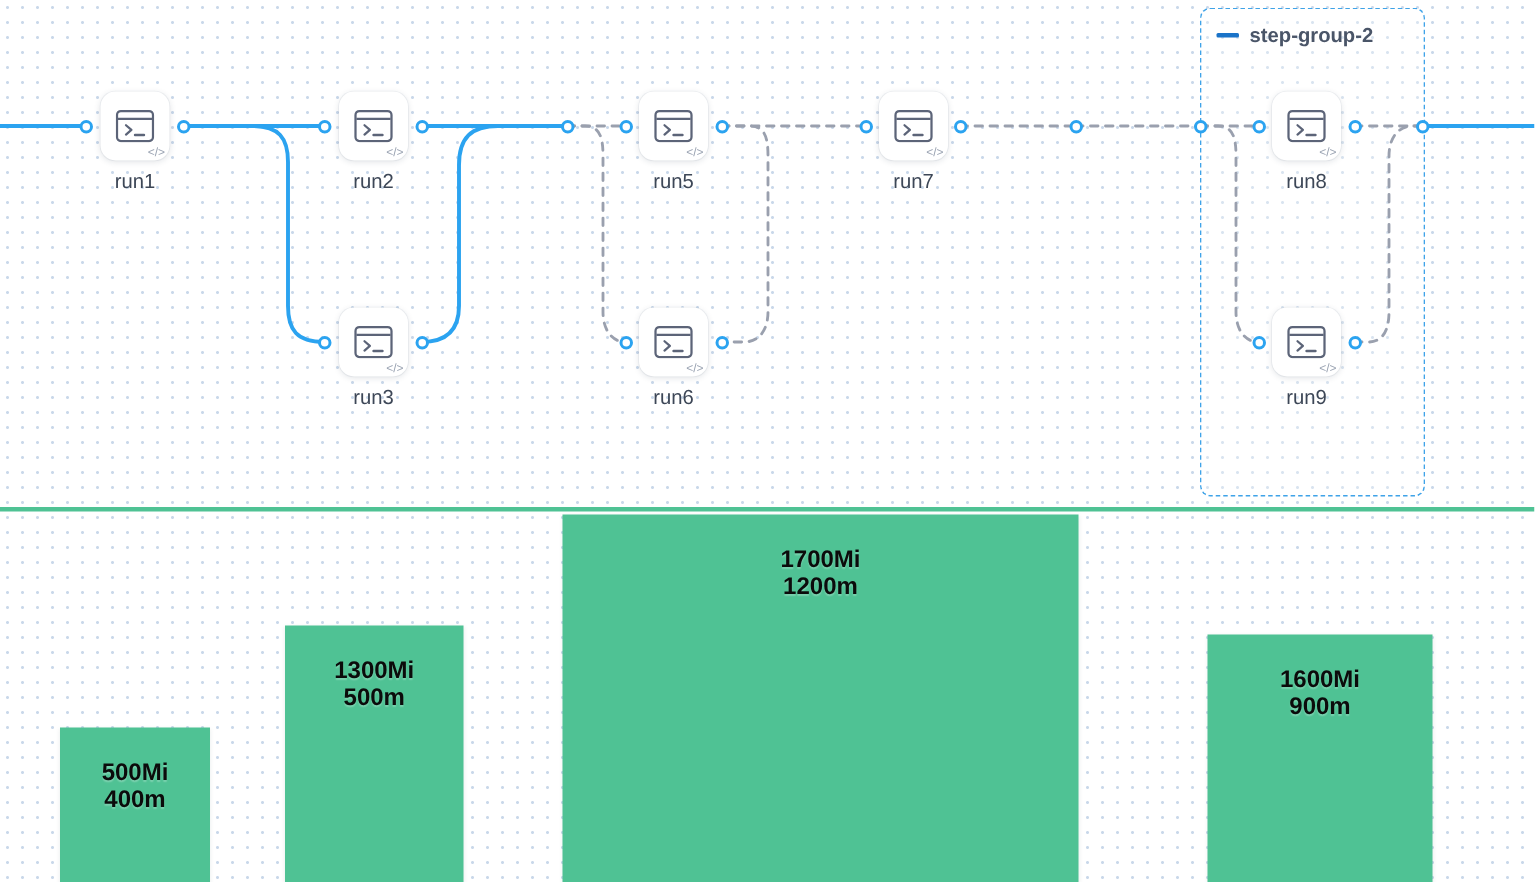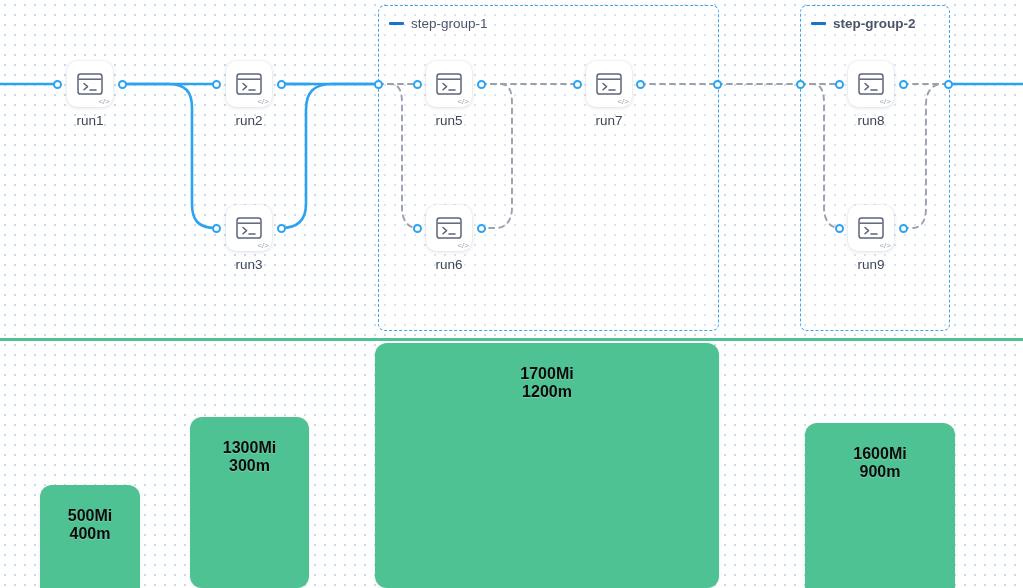--- a/index.html
+++ b/index.html
@@ -64,46 +64,40 @@
   }
   
   .port{
     position:absolute;width:9px;height:9px;box-sizing:border-box;
     border:2.1px solid #2BA3F0;border-radius:50%;
     background:#ffffff;z-index:4;
   }
 
   
   .bar{
-    position:absolute;background:#4FC294;border-radius:12px;
+    position:absolute;background:#4FC294;border-radius:0;
     box-shadow:0 1px 3px rgba(20,60,45,0.10);
   }
   .bar-text{
     position:absolute;top:22px;left:0;width:100%;
     text-align:center;font-size:16px;font-weight:bold;
     color:#0b0b0b;line-height:1.12;white-space:pre-line;
     text-shadow:0 1px 1px rgba(255,255,255,0.25);
   }
   .divider{
     position:absolute;left:0;width:1023px;height:3px;background:#4FC294;
   }
 </style>
 </head>
 <body>
 
 <div id="canvas">
 
   <div class="layer" id="group-layer">
 
-    <div class="step-group" id="grp1" style="left: 378px; top: 5px; width: 341px; height: 326px;">
-      <div class="group-header">
-        <span class="group-collapse"></span>
-        <span>step-group-1</span>
-      </div>
-    </div>
 
     <div class="step-group" id="grp2" style="left: 800px; top: 5px; width: 150px; height: 326px; font-weight: bold;">
       <div class="group-header">
         <span class="group-collapse"></span>
         <span>step-group-2</span>
       </div>
     </div>
 
   </div>
 
@@ -261,21 +255,21 @@
       </div>
   </div>
 
   <div class="layer" id="bar-layer">
     <div class="bar" id="bar-1" style="left: 40px; top: 485px; width: 100px; height: 119px; background: rgb(79, 194, 148);">
       <div class="bar-text">500Mi
 400m</div>
     </div>
     <div class="bar" id="bar-2" style="left: 190px; top: 417px; width: 119px; height: 171px; background: rgb(79, 194, 148);">
       <div class="bar-text">1300Mi
-300m</div>
+500m</div>
     </div>
     <div class="bar" id="bar-3" style="left: 375px; top: 343px; width: 344px; height: 245px; background: rgb(79, 194, 148);">
       <div class="bar-text">1700Mi
 1200m</div>
     </div>
     <div class="bar" id="bar-4" style="left: 805px; top: 375px; width: 150px; height: 213px; background: rgb(79, 194, 148); margin-top: 48px;">
       <div class="bar-text">1600Mi
 900m</div>
     </div>
   </div>

